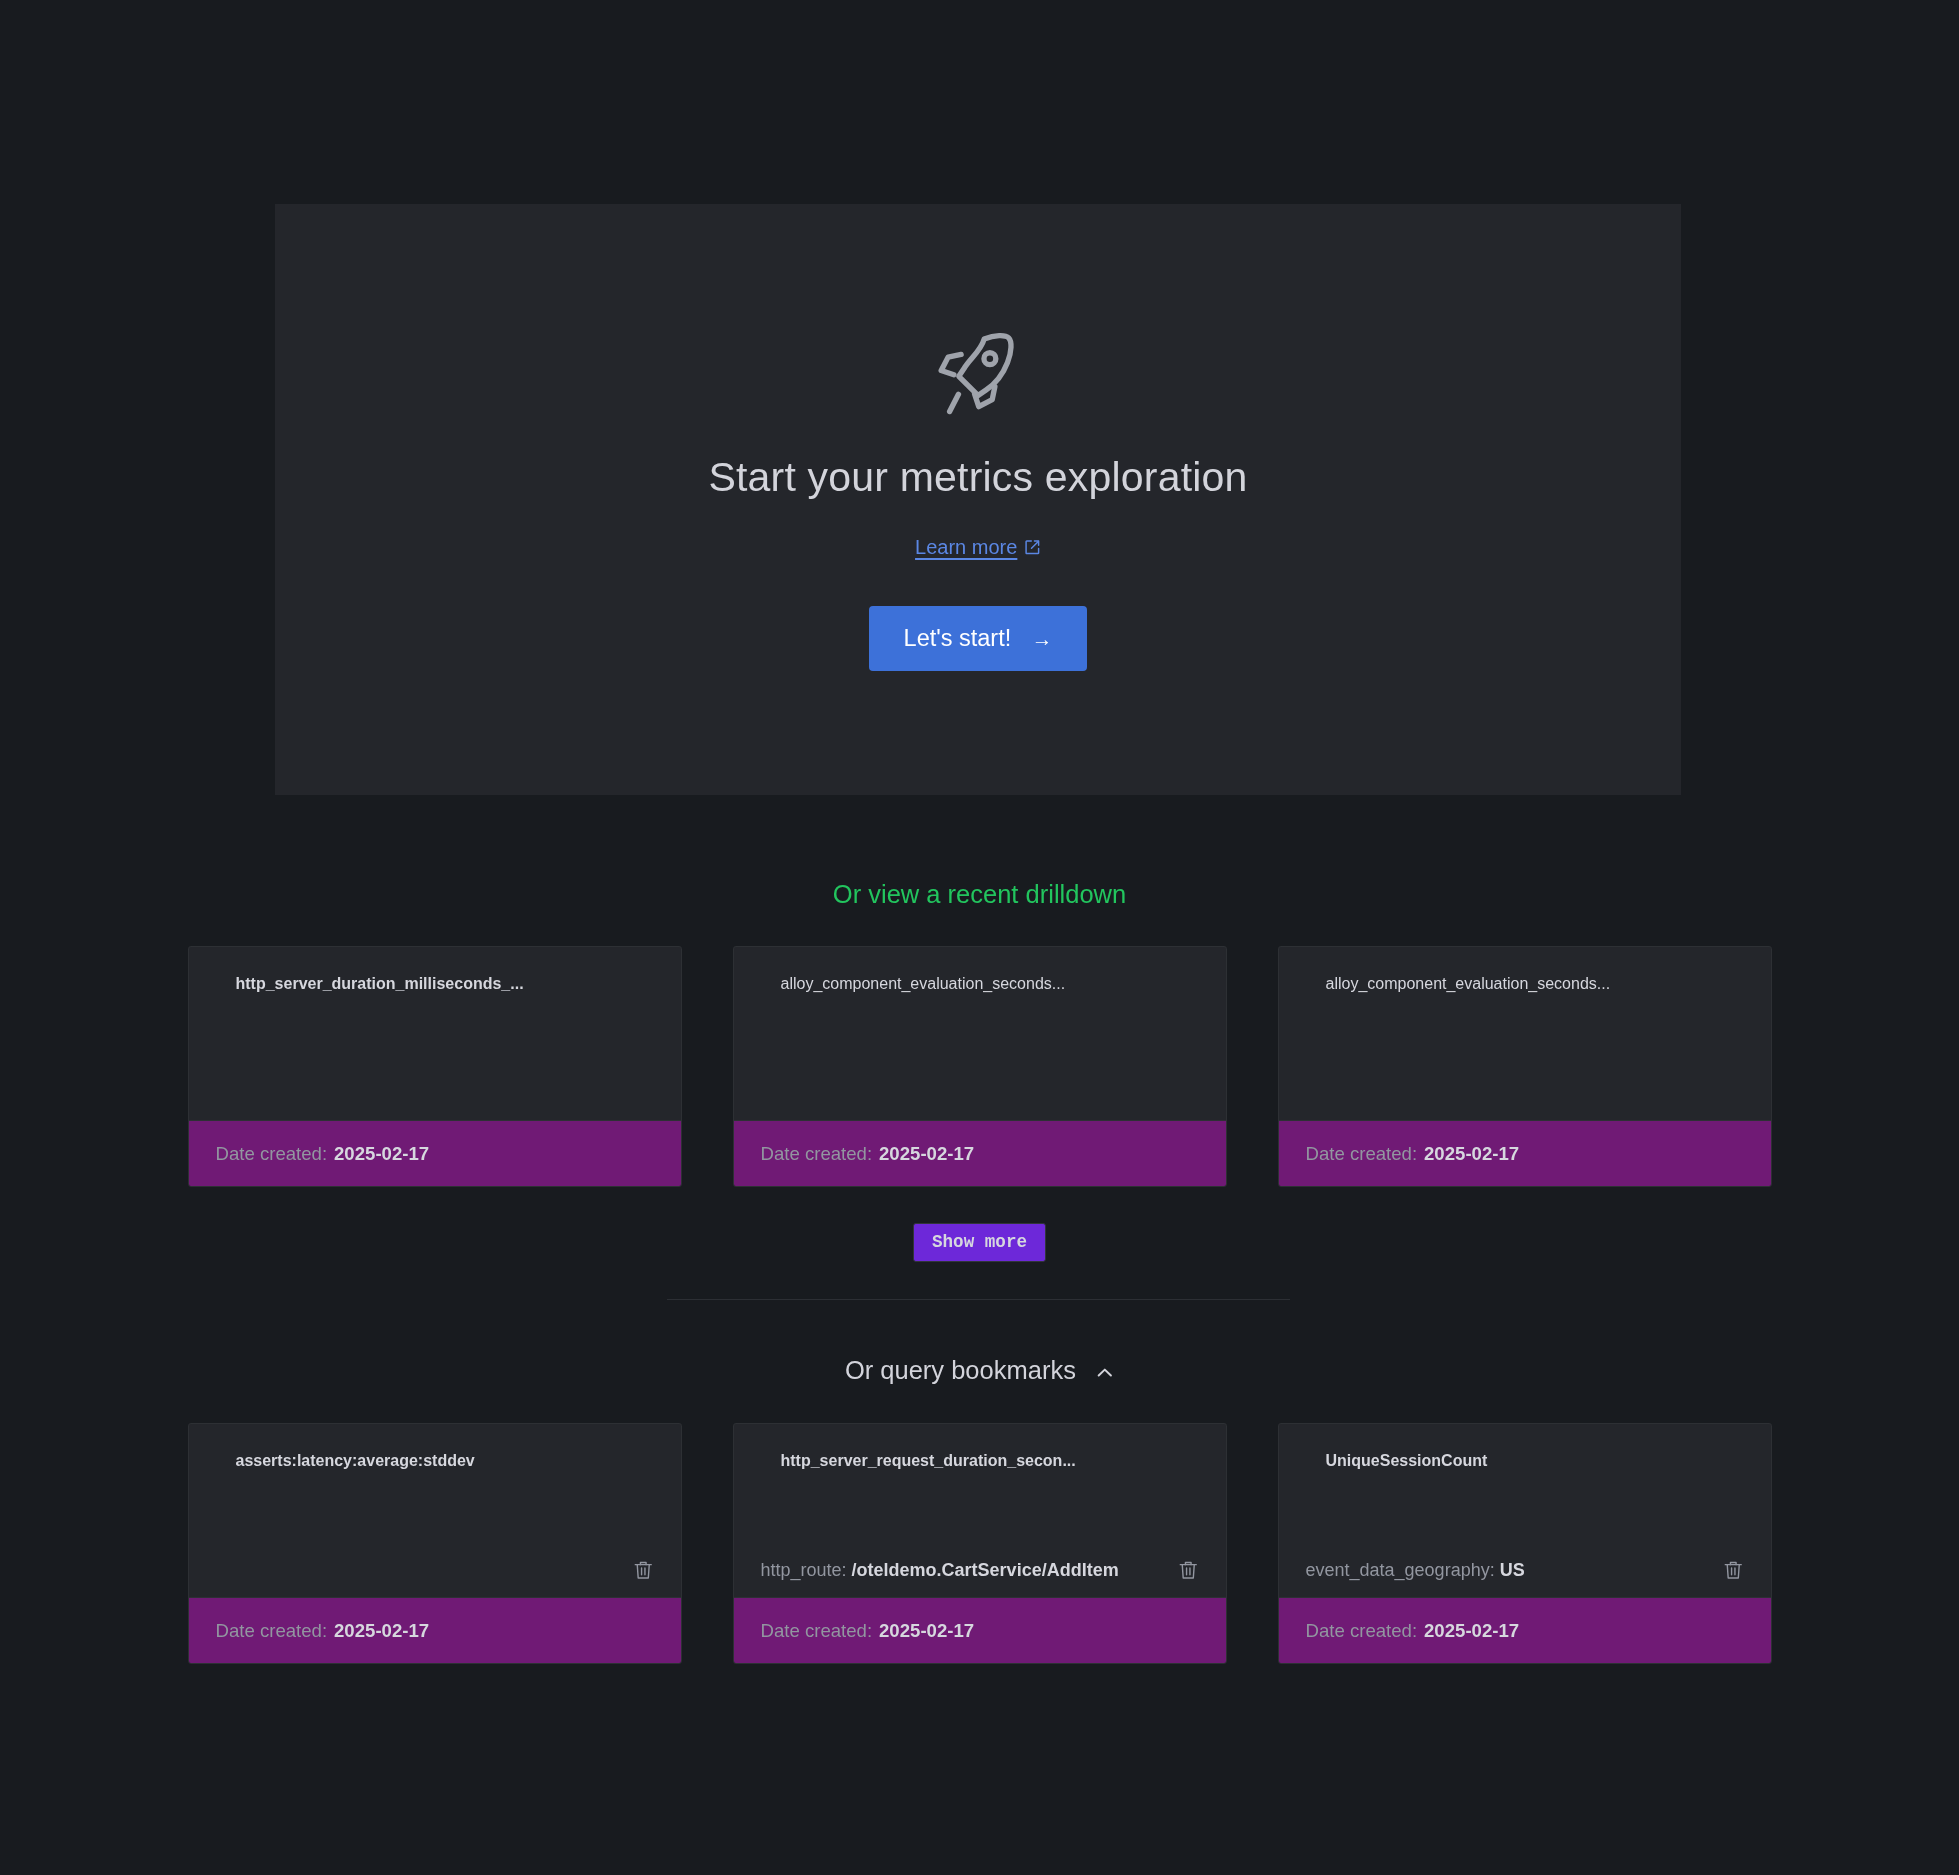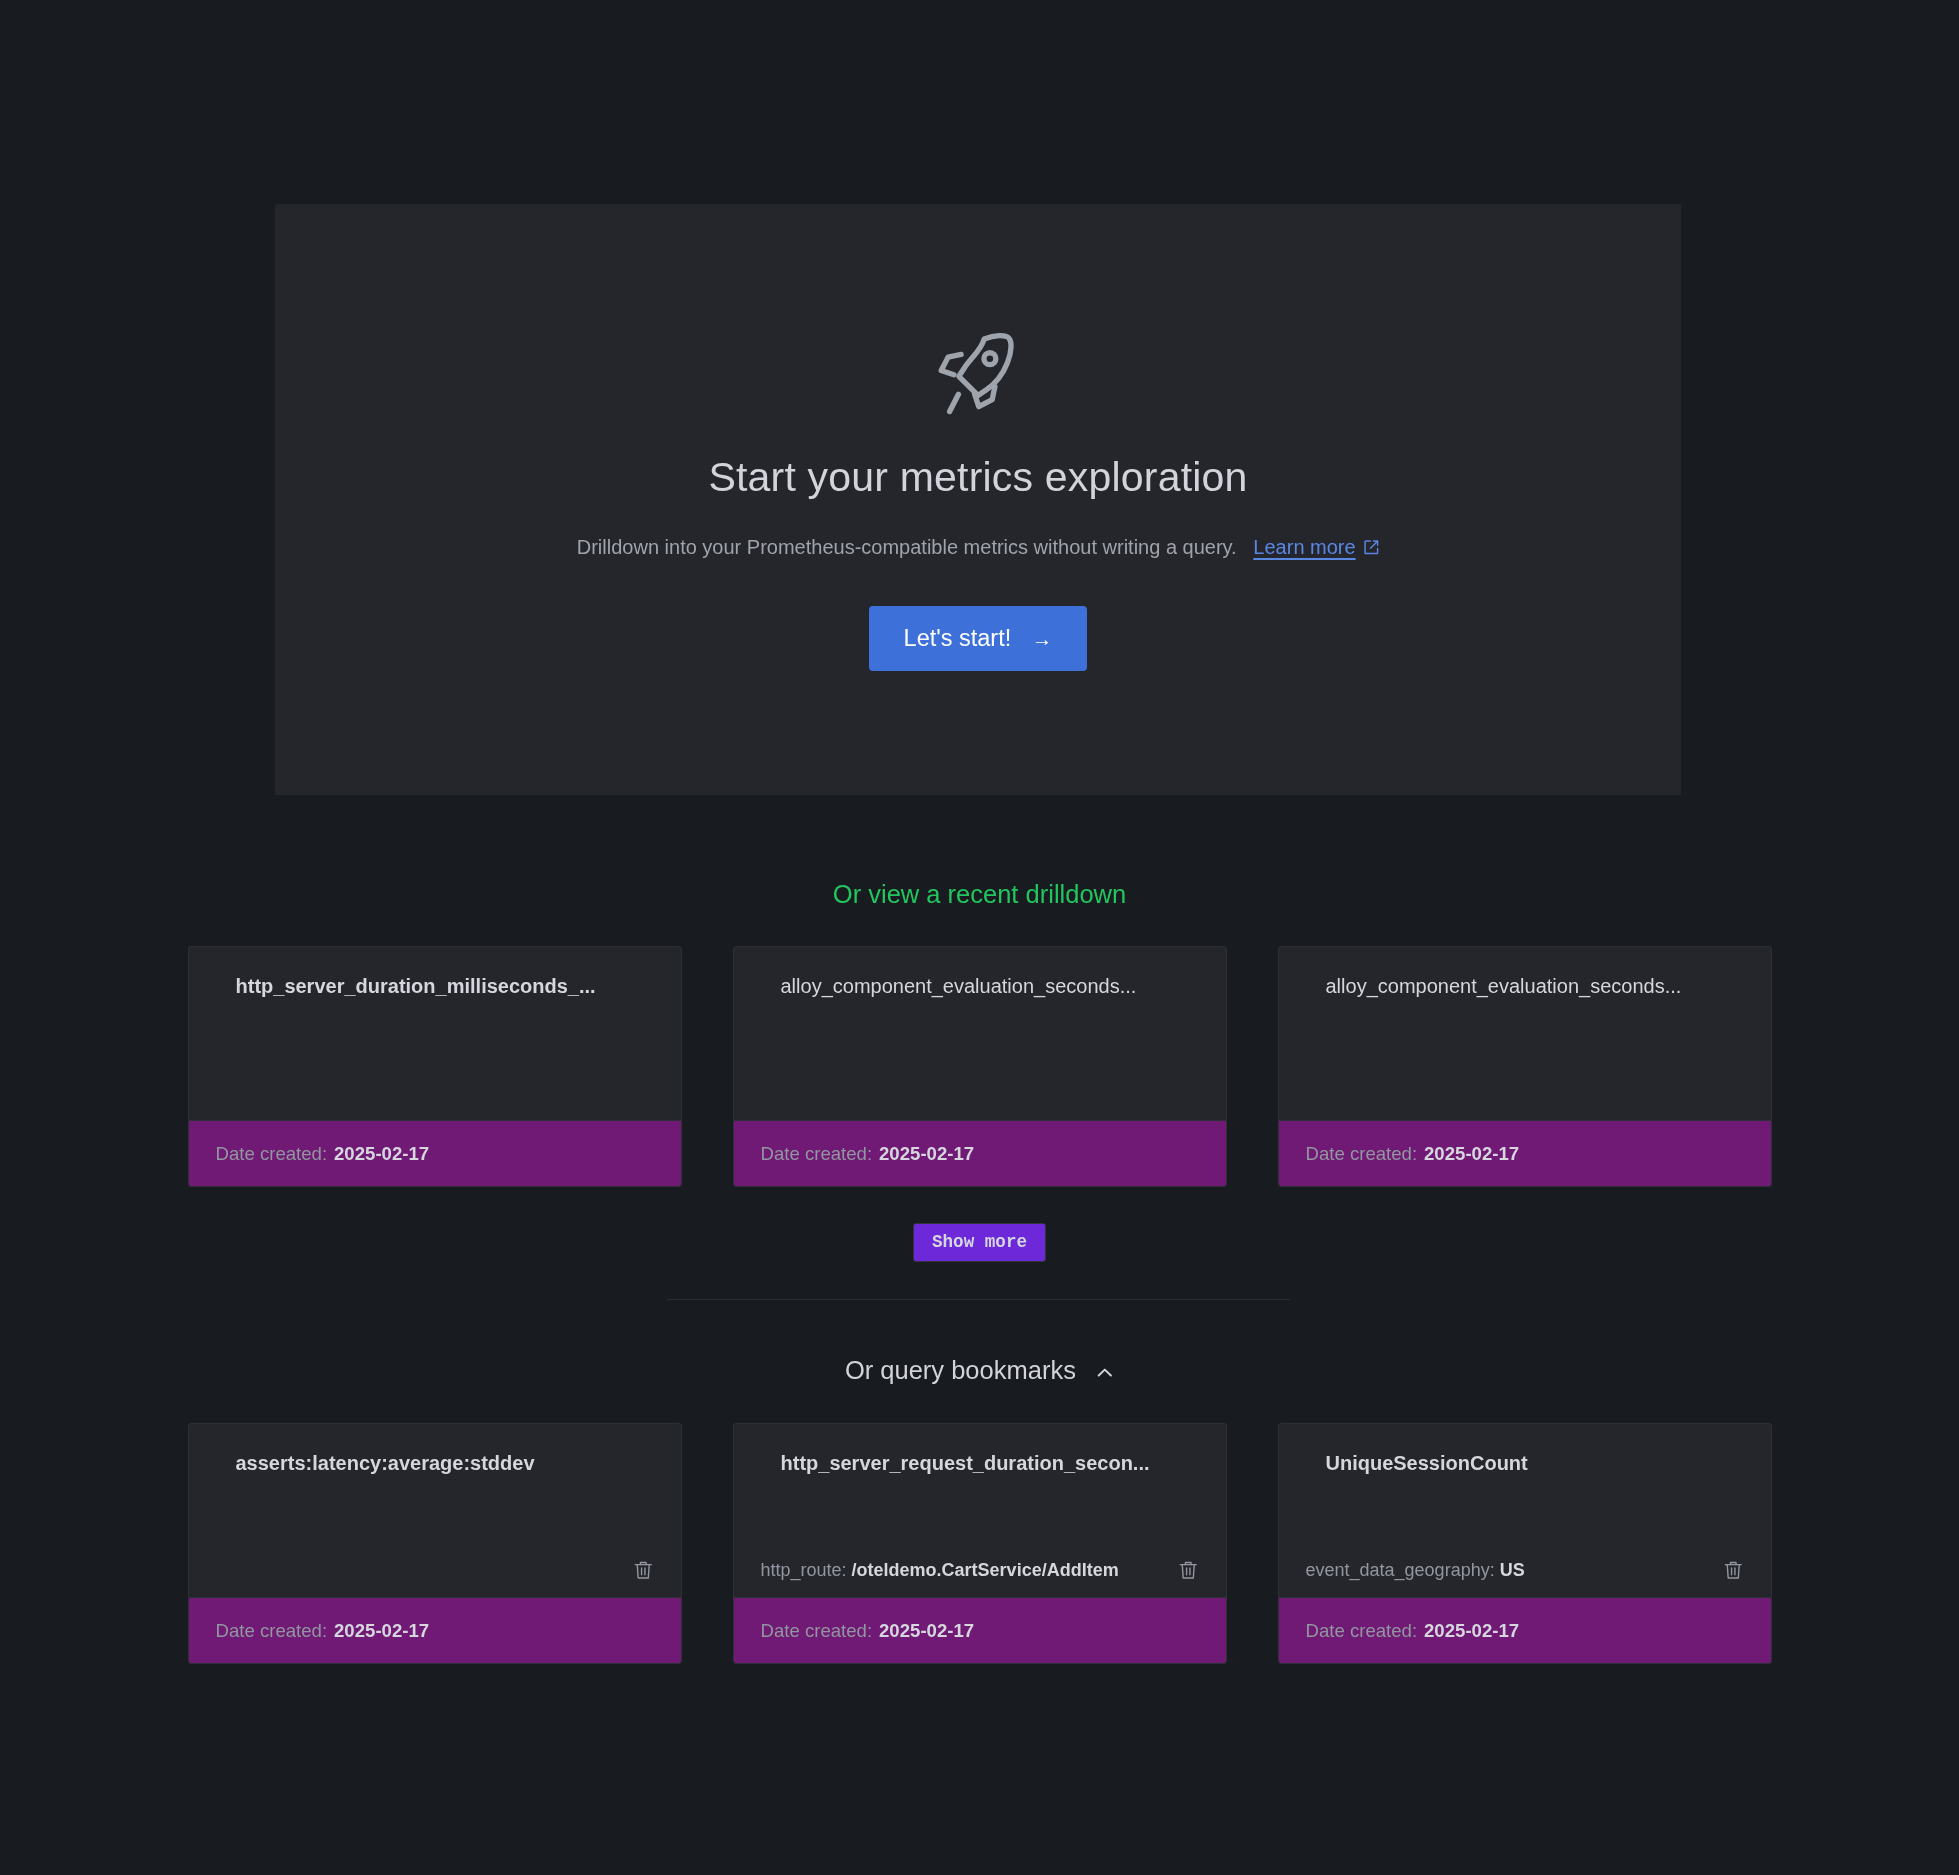--- a/index.html
+++ b/index.html
@@ -145,21 +145,21 @@
   }
   .card-body {
     height: 173px;
     box-sizing: border-box;
     padding: 26.5px 26.5px 0 26.5px;
     position: relative;
     display: flex;
     flex-direction: column;
   }
   .card-title {
-    font-size: 20px;
+    font-size: 16px;
     color: #d6d7de;
     white-space: nowrap;
     overflow: hidden;
     text-overflow: ellipsis;
     line-height: 1.25;
     padding-left: 20px;
   }
   .card-title.bold { font-weight: bold; }
 
   .card-meta {
@@ -248,21 +248,20 @@
       <path d="M13.6 2.9c2.8-1.1 5.5-1.2 6.4-.3.9.9.8 3.6-.3 6.4-1.1 2.8-3.2 5.6-5.6 7.2l-2.1 1.4-5-5 1.4-2.1C9.9 8 12.8 5.9 13.6 2.9z"></path>
       <circle cx="15.1" cy="8.0" r="1.55"></circle>
       <path d="M7.6 6.9 4.2 7.6 2.4 11.1l3.3 1.1"></path>
       <path d="M16.4 15.3l-.7 3.4-3.5 1.8-1.1-3.3"></path>
       <path d="M6.9 17.3 4.6 21.8"></path>
     </svg>
 
     <h1 class="hero-title">Start your metrics exploration</h1>
 
     <div class="hero-sub">
-      <span class="sub-text">Drilldown into your Prometheus-compatible metrics without writing a query.</span>
       <a class="learn-more" href="#">
         <span>Learn more</span>
         <svg class="ext-icon" viewBox="0 0 16 16" fill="none" stroke="#5b87e4" stroke-width="1.4" stroke-linecap="round" stroke-linejoin="round">
           <path d="M7 2H2.6A.6.6 0 0 0 2 2.6v10.8a.6.6 0 0 0 .6.6h10.8a.6.6 0 0 0 .6-.6V9"></path>
           <path d="M10 2h4v4"></path>
           <path d="M7.2 8.8 13.7 2.3"></path>
         </svg>
       </a>
     </div>
 

